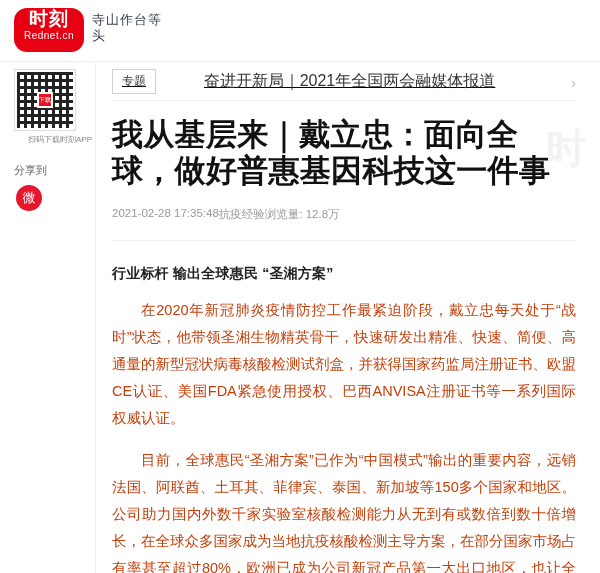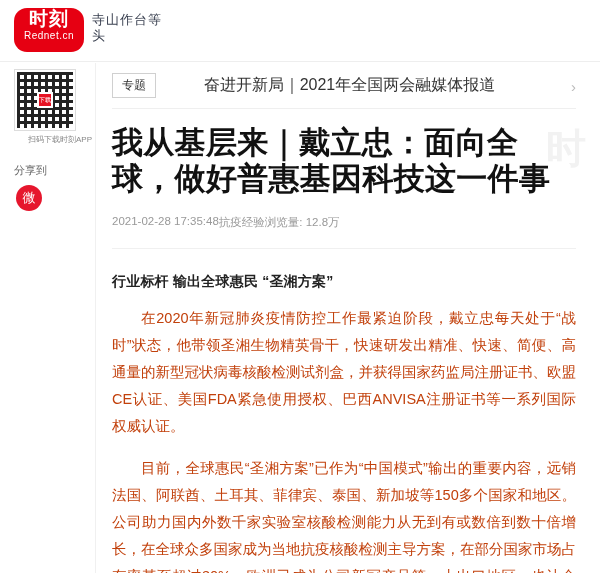--- a/index.html
+++ b/index.html
@@ -128,22 +128,23 @@
     left: 96px; top: 63px;
     width: 504px;
     height: 510px;
     padding: 0 24px 0 16px;
   }
 
   .breadcrumb-row {
     position: relative;
     display: flex;
     align-items: center;
-    height: 46px;
+    height: 38px;
     border-bottom: 1px solid #efefef;
+    text-decoration: underline;
   }
   .tag-special {
     display: inline-block;
     border: 1px solid #d0d0d0;
     color: #333;
     font-size: 12px;
     padding: 3px 9px;
     margin-right: 12px;
     background: #fff;
   }

